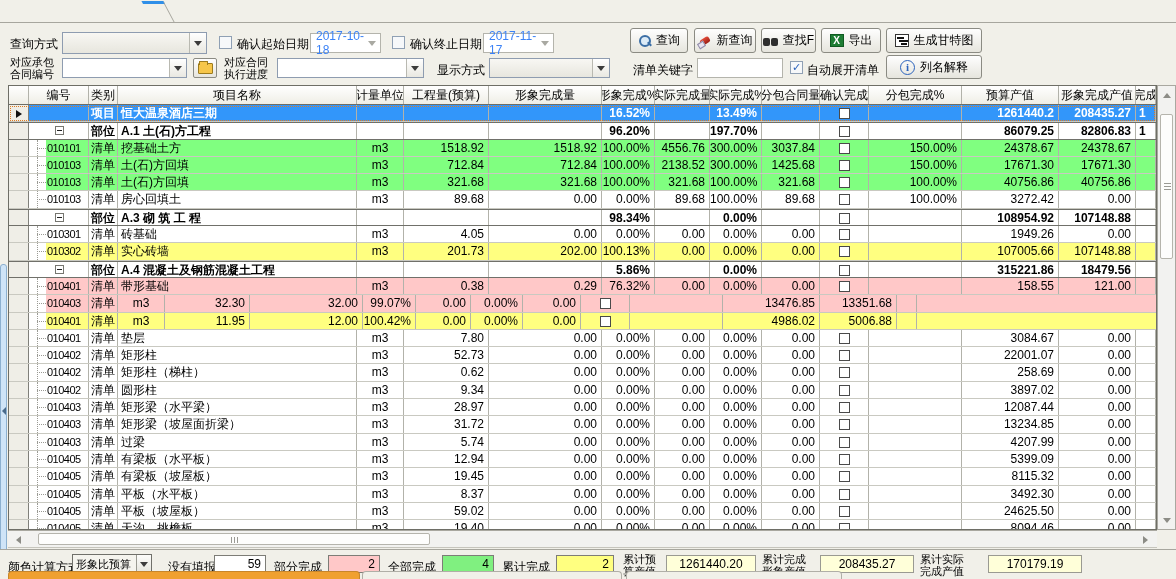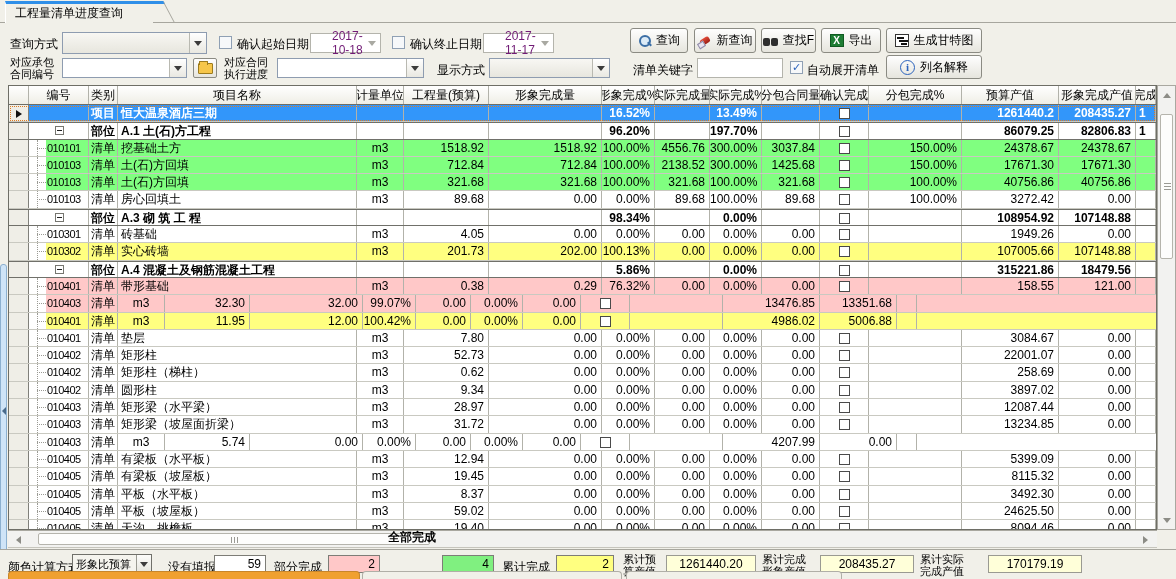--- a/index.html
+++ b/index.html
@@ -20,22 +20,22 @@
   .lbl { position:absolute; white-space:nowrap; }
   .lbl2 { position:absolute; font-size:11px; line-height:11px; white-space:nowrap; }
   .combo { position:absolute; height:22px; border:1px solid #8e9cb0; background:#fff; display:flex; }
   .combo .cbody { flex:1; }
   .combo.gray .cbody { background:linear-gradient(#f8f7f3,#e7e6de); }
   .combo .cbtn { width:17px; border-left:1px solid #b9b9b1; background:linear-gradient(#ffffff,#e9e8e1);
     display:flex; align-items:center; justify-content:center; }
   .arr-dn { width:0; height:0; border-left:4px solid transparent; border-right:4px solid transparent;
     border-top:5px solid #3c3c3c; }
   .arr-dn.dis { border-top-color:#a9a9a2; }
-  .datefield { position:absolute; height:20px; border:1px solid #b4b4ac; background:#fff; color:#701a75;
-    display:flex; align-items:center; padding-left:21px; }
+  .datefield { position:absolute; height:20px; border:1px solid #b4b4ac; background:#fff; color:#3b82f6;
+    display:flex; align-items:center; padding-left:5px; }
   .datefield .darr { margin-left:auto; margin-right:4px; }
   .cbx { position:absolute; width:13px; height:13px; border:1px solid #8fa0b4; background:#f6f8fa;
     display:flex; align-items:center; justify-content:center; font-size:11px; line-height:11px;
     color:#2a62bc; font-weight:bold; }
   .tbtn { position:absolute; height:25px; border:1px solid #8b8b83; border-radius:3px;
     background:linear-gradient(#fefefe,#e6e5dd); display:flex; align-items:center;
     justify-content:center; gap:5px; }
   .tinput { position:absolute; height:20px; border:1px solid #b4b4ac; background:#fff; }
   .folderbtn { position:absolute; width:24px; height:20px; border:1px solid #8b8b83; border-radius:2px;
     background:linear-gradient(#fefefe,#e6e5dd); display:flex; align-items:center; justify-content:center; }
@@ -144,23 +144,20 @@
   .btab { position:absolute; top:571px; height:8px; border:1px solid #b0afa7; border-bottom:none;
     border-radius:4px 4px 0 0; background:#f1f0e9; }
   .btab.active { background:#f0a030; border-color:#c8862a; }
 </style>
 </head>
 <body>
 
 <div class="tabstrip">
   <div class="strip-line"></div>
   <div class="tab-slant"></div>
-  <div class="tab">
-    <span>工程量清单进度查询</span>
-  </div>
 </div>
 
 <span class="lbl" style="left:10px;top:36px;">查询方式</span>
 <div class="combo gray" style="left:62px;top:32px;width:145px;">
   <div class="cbody"></div>
   <div class="cbtn">
       <span class="arr-dn"></span>
     </div>
 </div>
 <span class="cbx" style="left:219px;top:36px;"></span>
@@ -686,20 +683,21 @@
         <div class="gc num" style="width: 77px;">0.00</div>
         <div class="gc lft" style="width: 20px;"></div>
       </div>
       <div class="grow">
         <div class="gc cind" style="width: 20px;"></div>
         <div class="gc ccode" style="width: 60px; background: rgb(255, 255, 255);">
           <span class="tree"></span>
           <span class="codebox" style="background: rgb(255, 255, 255);">010403</span>
         </div>
         <div class="gc ctr" style="width: 29px;">清单</div>
+        <div class="gc lft" style="width: 239px;">过梁</div>
         <div class="gc ctr" style="width: 47px;">m3</div>
         <div class="gc num" style="width: 85px;">5.74</div>
         <div class="gc num" style="width: 113px;">0.00</div>
         <div class="gc num" style="width: 53px;">0.00%</div>
         <div class="gc num" style="width: 55px;">0.00</div>
         <div class="gc num" style="width: 52px;">0.00%</div>
         <div class="gc num" style="width: 58px;">0.00</div>
         <div class="gc ctr" style="width: 49px;">
           <span class="gcheck"></span>
         </div>
@@ -852,21 +850,21 @@
 <div class="fcombo" style="z-index:3;">
   <div class="ctext">形象比预算</div>
   <div class="cbtn">
       <span class="arr-dn"></span>
     </div>
 </div>
 <span class="lbl" style="left:168px;top:559px;z-index:3;">没有填报</span>
 <div class="legend-box" style="left: 214px; width: 52px; z-index: 3; background: rgb(255, 255, 255);">59</div>
 <span class="lbl" style="left:274px;top:559px;z-index:3;">部分完成</span>
 <div class="legend-box" style="left: 328px; width: 52px; z-index: 3; background: rgb(255, 200, 200);">2</div>
-<span class="lbl" style="left:388px;top:529px;z-index:3;font-weight:bold;">全部完成</span>
+<span class="lbl" style="left:388px;top:559px;z-index:3;">全部完成</span>
 <div class="legend-box" style="left: 442px; width: 52px; z-index: 3; background: rgb(128, 240, 128);">4</div>
 <span class="lbl" style="left:502px;top:559px;z-index:3;">累计完成</span>
 <div class="legend-box" style="left: 556px; width: 58px; z-index: 3; background: rgb(255, 255, 128);">2</div>
 <span class="lbl2" style="left:623px;top:554px;z-index:3;">累计预</span>
 <span class="lbl2" style="left:623px;top:566px;z-index:3;">算产值</span>
 <div class="total-box" style="left:666px;width:90px;z-index:3;">1261440.20</div>
 <span class="lbl2" style="left:762px;top:554px;z-index:3;">累计完成</span>
 <span class="lbl2" style="left:762px;top:566px;z-index:3;">形象产值</span>
 <div class="total-box" style="left:820px;width:94px;z-index:3;">208435.27</div>
 <span class="lbl2" style="left:920px;top:554px;z-index:3;">累计实际</span>

